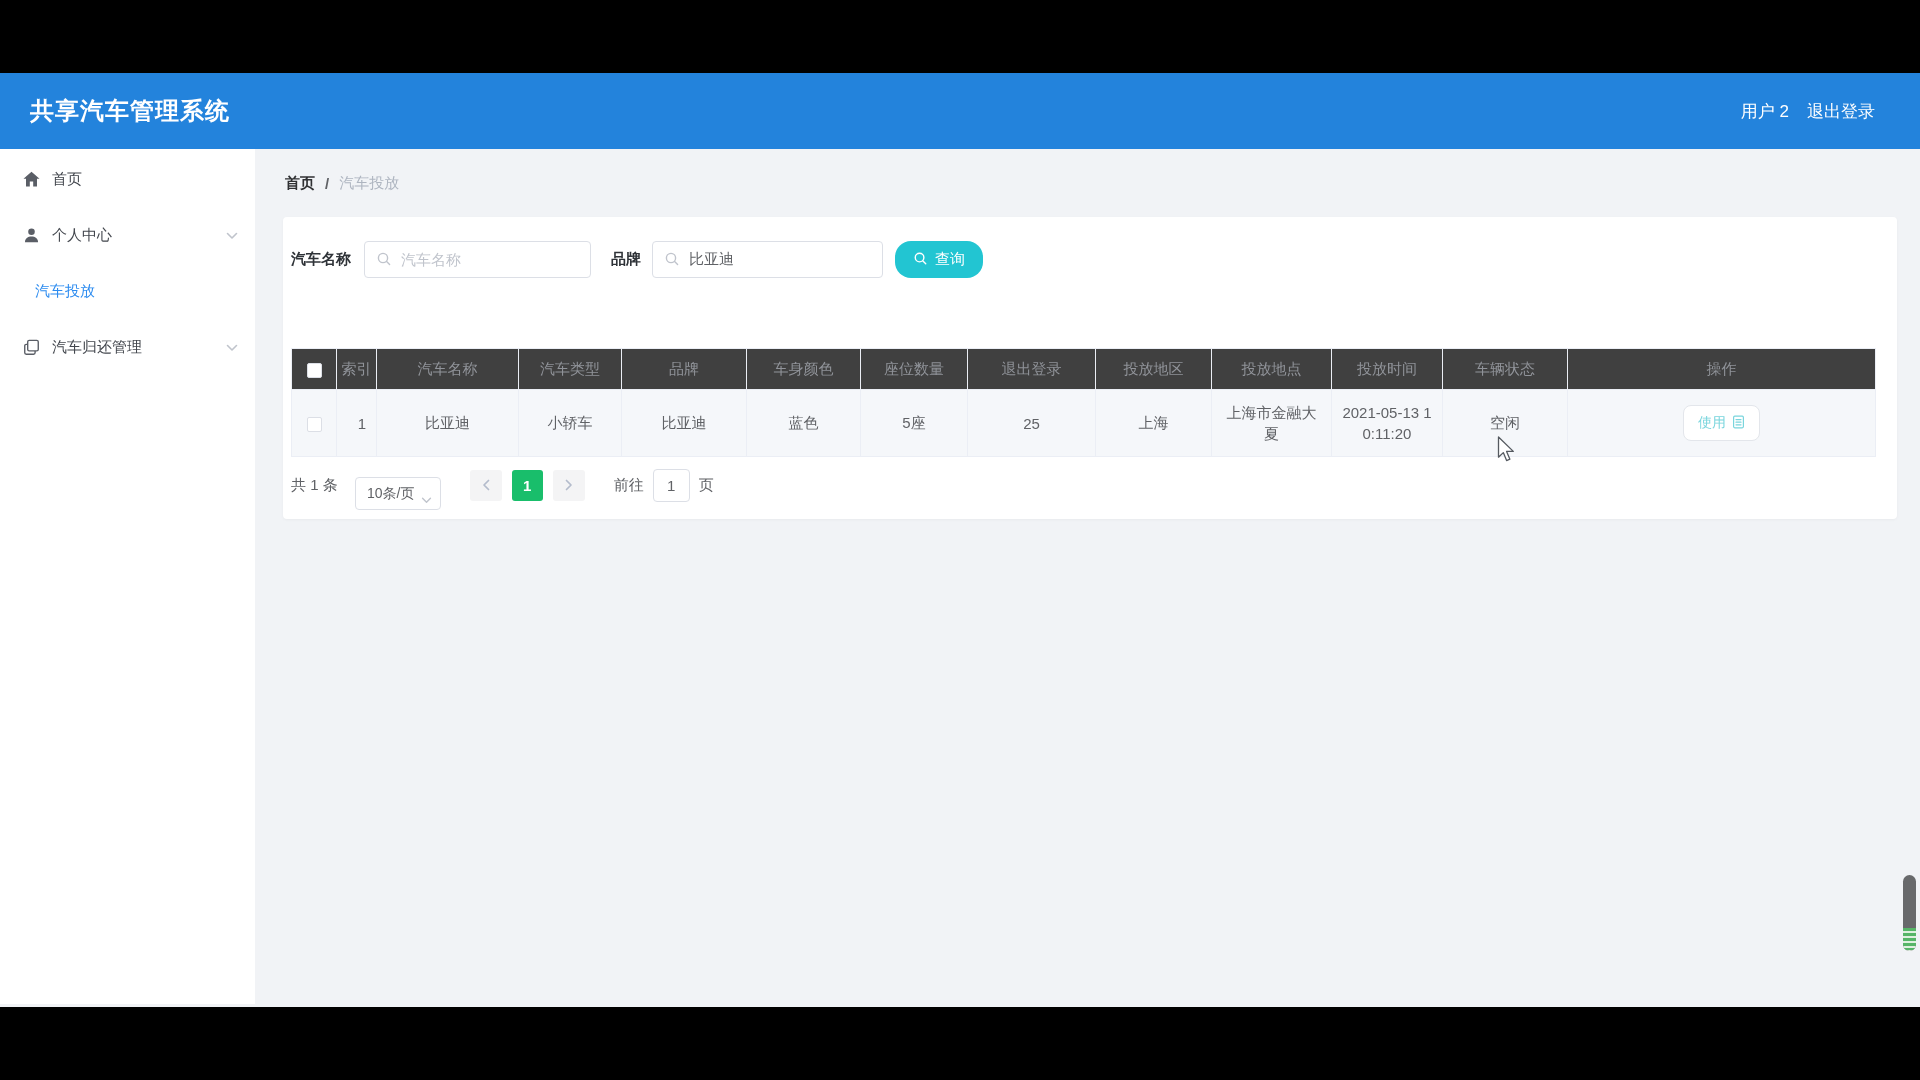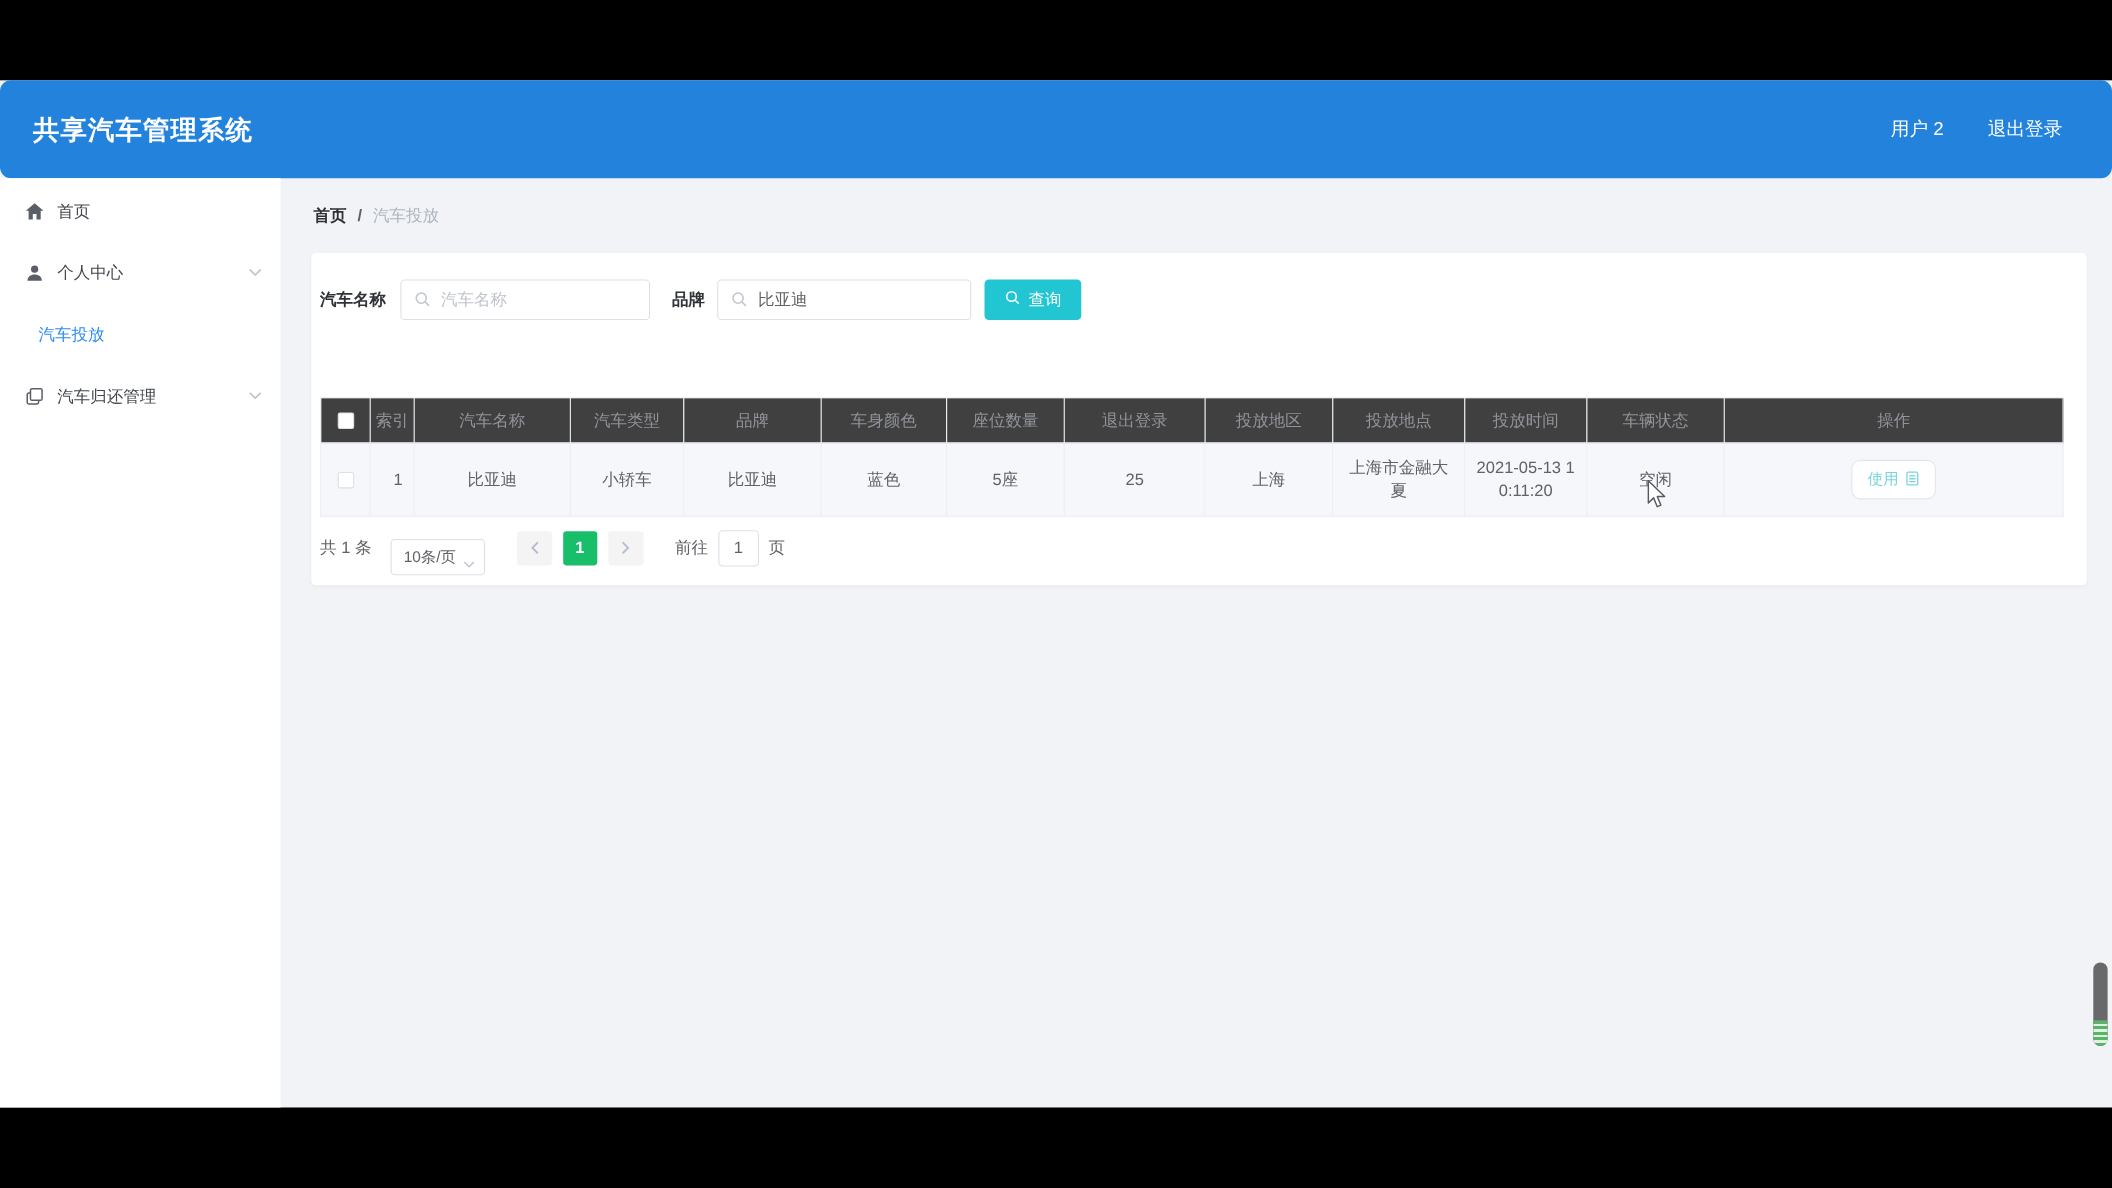--- a/index.html
+++ b/index.html
@@ -9,24 +9,24 @@
   .stage { position: relative; width: 1920px; height: 1080px; background: #000; overflow: hidden; }
 
   
   .bar-top    { position: absolute; left: 0; top: 0; width: 100%; height: 73px; background: #000; }
   .bar-bottom { position: absolute; left: 0; top: 1007px; width: 100%; height: 73px; background: #000; }
 
   
   .app { position: absolute; left: 0; top: 73px; width: 1920px; height: 934px; background: #f1f3f6; }
 
   
-  .topbar { height: 89px; background: var(--header-blue, #2383dc); display: flex; align-items: center;
-            justify-content: space-between; padding: 0 45px 0 30px; border-radius: 10px; }
+  .topbar { height: 76px; background: var(--header-blue, #2383dc); display: flex; align-items: center;
+            justify-content: space-between; padding: 0 45px 0 30px; }
   .app-title { color: #fff; font-size: 24px; font-weight: 700; letter-spacing: 1px; }
-  .topbar-right { display: flex; align-items: flex-end; gap: 40px; }
+  .topbar-right { display: flex; align-items: flex-end; gap: 18px; }
   .topbar-right span { color: #fff; font-size: 17px; cursor: pointer; }
 
   
   .workspace { display: flex; height: 855px; }
   .sidebar { width: 255px; background: #fff; flex: none; padding-top: 2px; }
   .menu-item { height: 56px; display: flex; align-items: center; padding: 0 17px 0 22px; cursor: pointer; }
   .menu-item .mi-label { font-size: 15px; color: #42464d; margin-left: 11px; flex: 1; }
   .menu-sub { height: 56px; display: flex; align-items: center; padding-left: 35px; cursor: pointer; }
   .menu-sub .mi-label { font-size: 15px; color: var(--active-blue, #2d8cf0); }
   .mi-icon { width: 19px; height: 19px; flex: none; display: flex; align-items: center; justify-content: center; }
@@ -49,21 +49,21 @@
   .f-label-brand { margin-left: 20px; margin-right: 11px; }
   .f-input { position: relative; height: 37px; }
   .f-input input { width: 100%; height: 37px; border: 1px solid #dcdfe6; border-radius: 4px; outline: none;
                    padding: 0 10px 0 36px; font-size: 15px; color: #606266;
                    font-family: "Liberation Sans", "DejaVu Sans", sans-serif; }
   .f-input input::placeholder { color: #c0c4cc; }
   .f-input .search-glyph { position: absolute; left: 12px; top: 10px; }
   .f-input-name { width: 227px; }
   .f-input-brand { width: 231px; }
   .btn-search { margin-left: 12px; height: 37px; width: 88px; background: var(--search-teal, #22c5d2);
-                border: none; border-radius: 4px; color: #fff; font-size: 15px; cursor: pointer;
+                border: none; border-radius: 16px; color: #fff; font-size: 15px; cursor: pointer;
                 display: inline-flex; align-items: center; justify-content: center; gap: 7px;
                 font-family: inherit; }
 
   
   .tbl-wrap { margin-top: 70px; }
   table.grid { width: 100%; border-collapse: collapse; table-layout: fixed; }
   table.grid th, table.grid td { border: 1px solid #ebeef5; }
   table.grid th { height: 41px; font-size: 15px; font-weight: 400; color: #909399; text-align: center; background: #404040; }
   table.grid td { height: 67px; font-size: 15px; color: #606266; text-align: center; background: #f5f7fa; vertical-align: middle; }
   td.cell-index { text-align: left; padding-left: 11px; }

